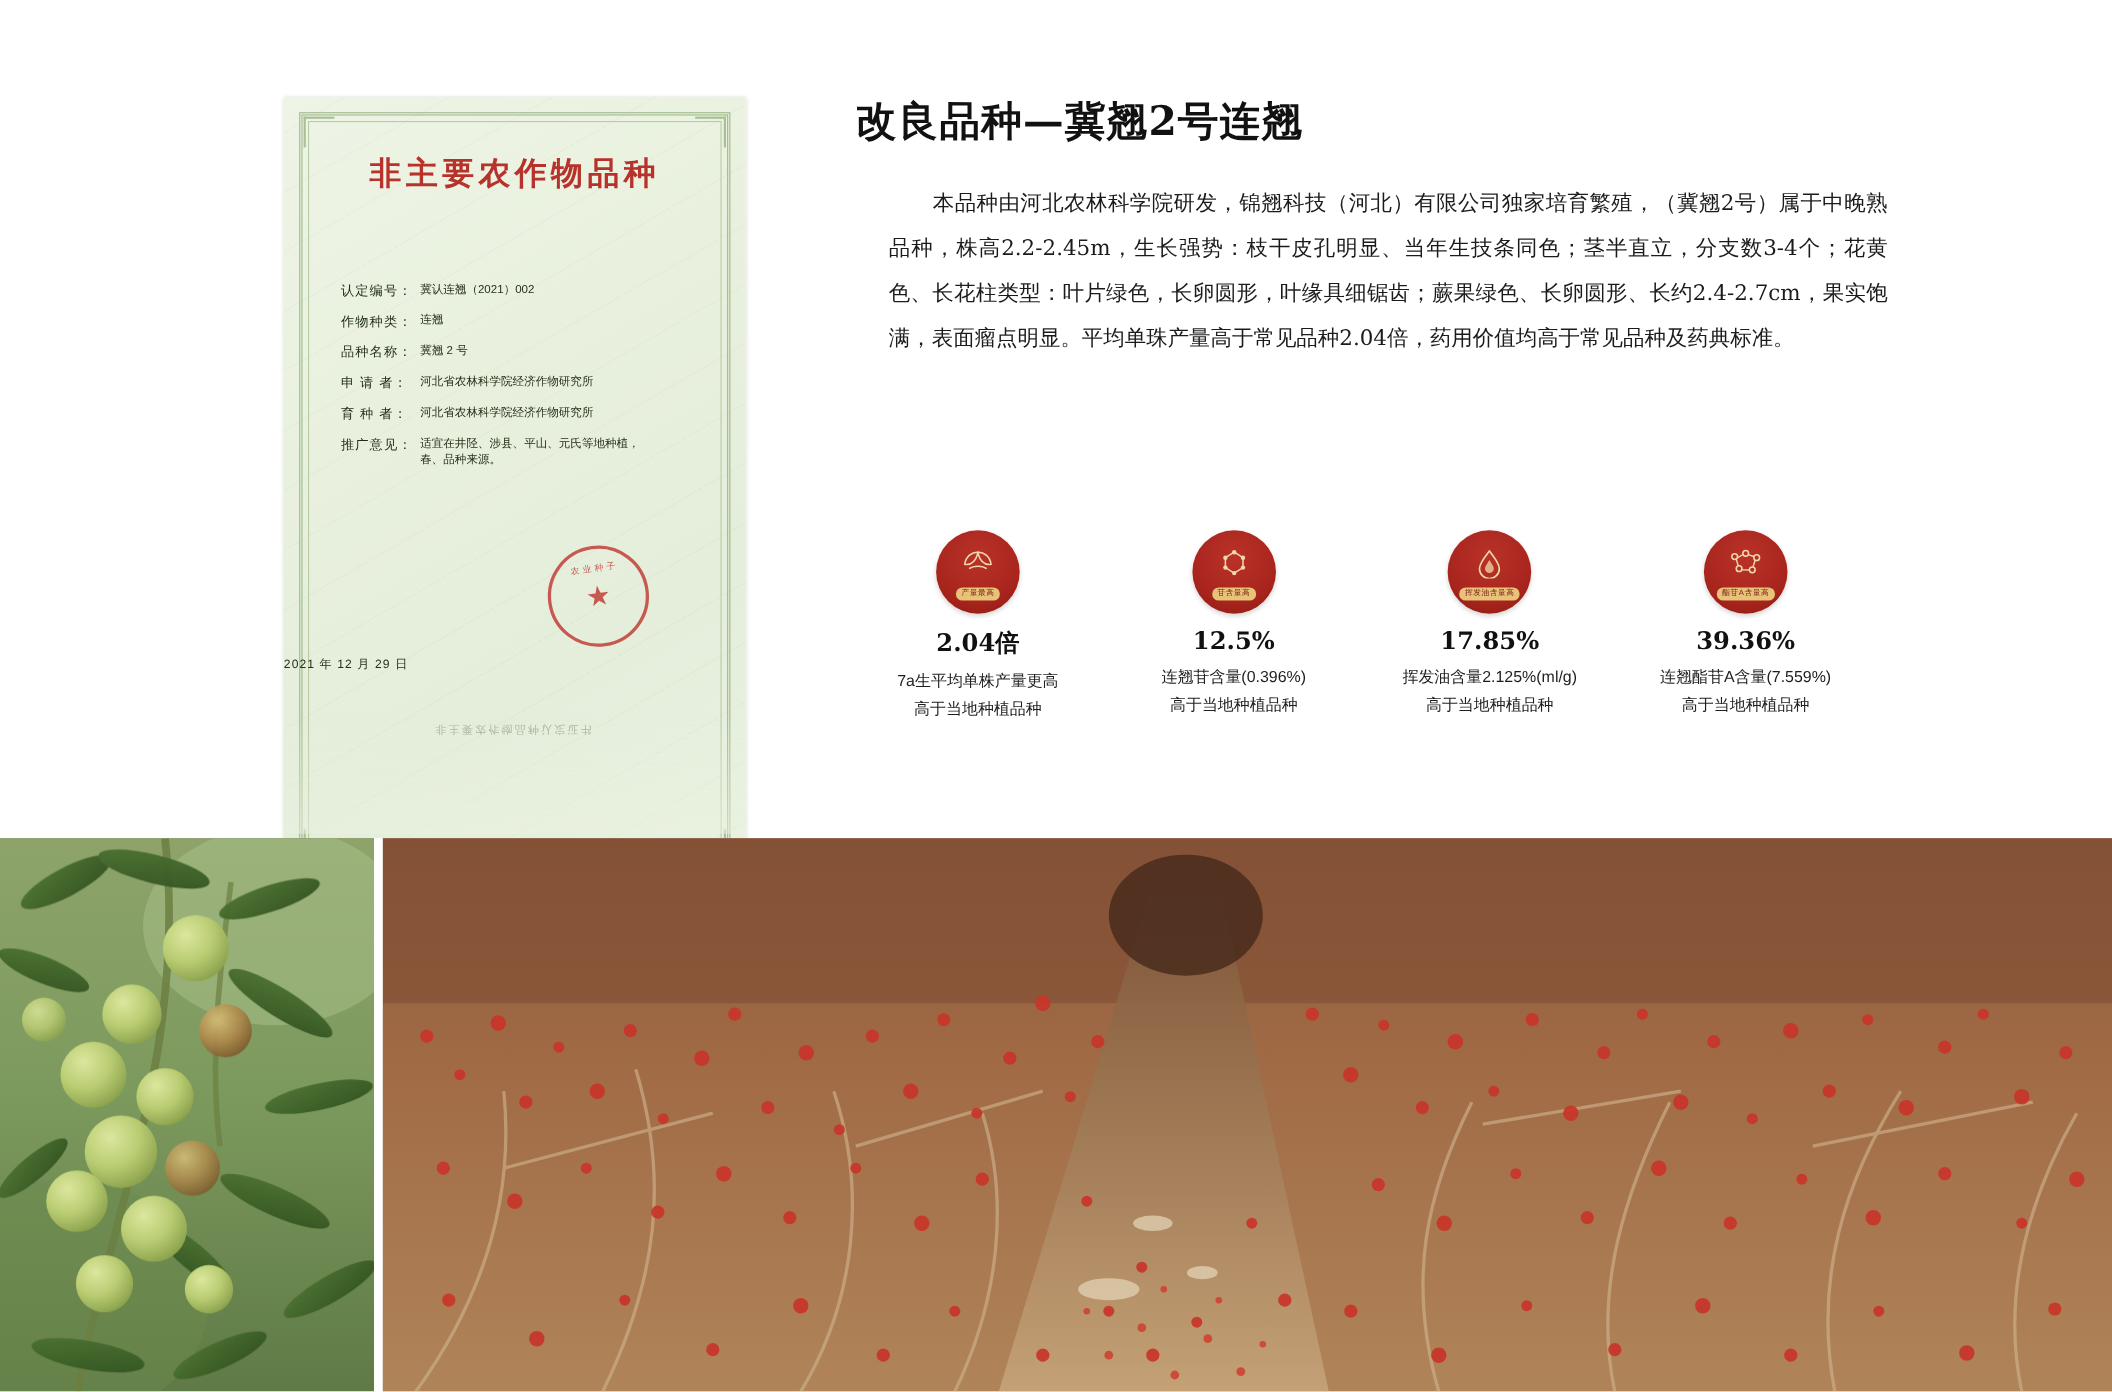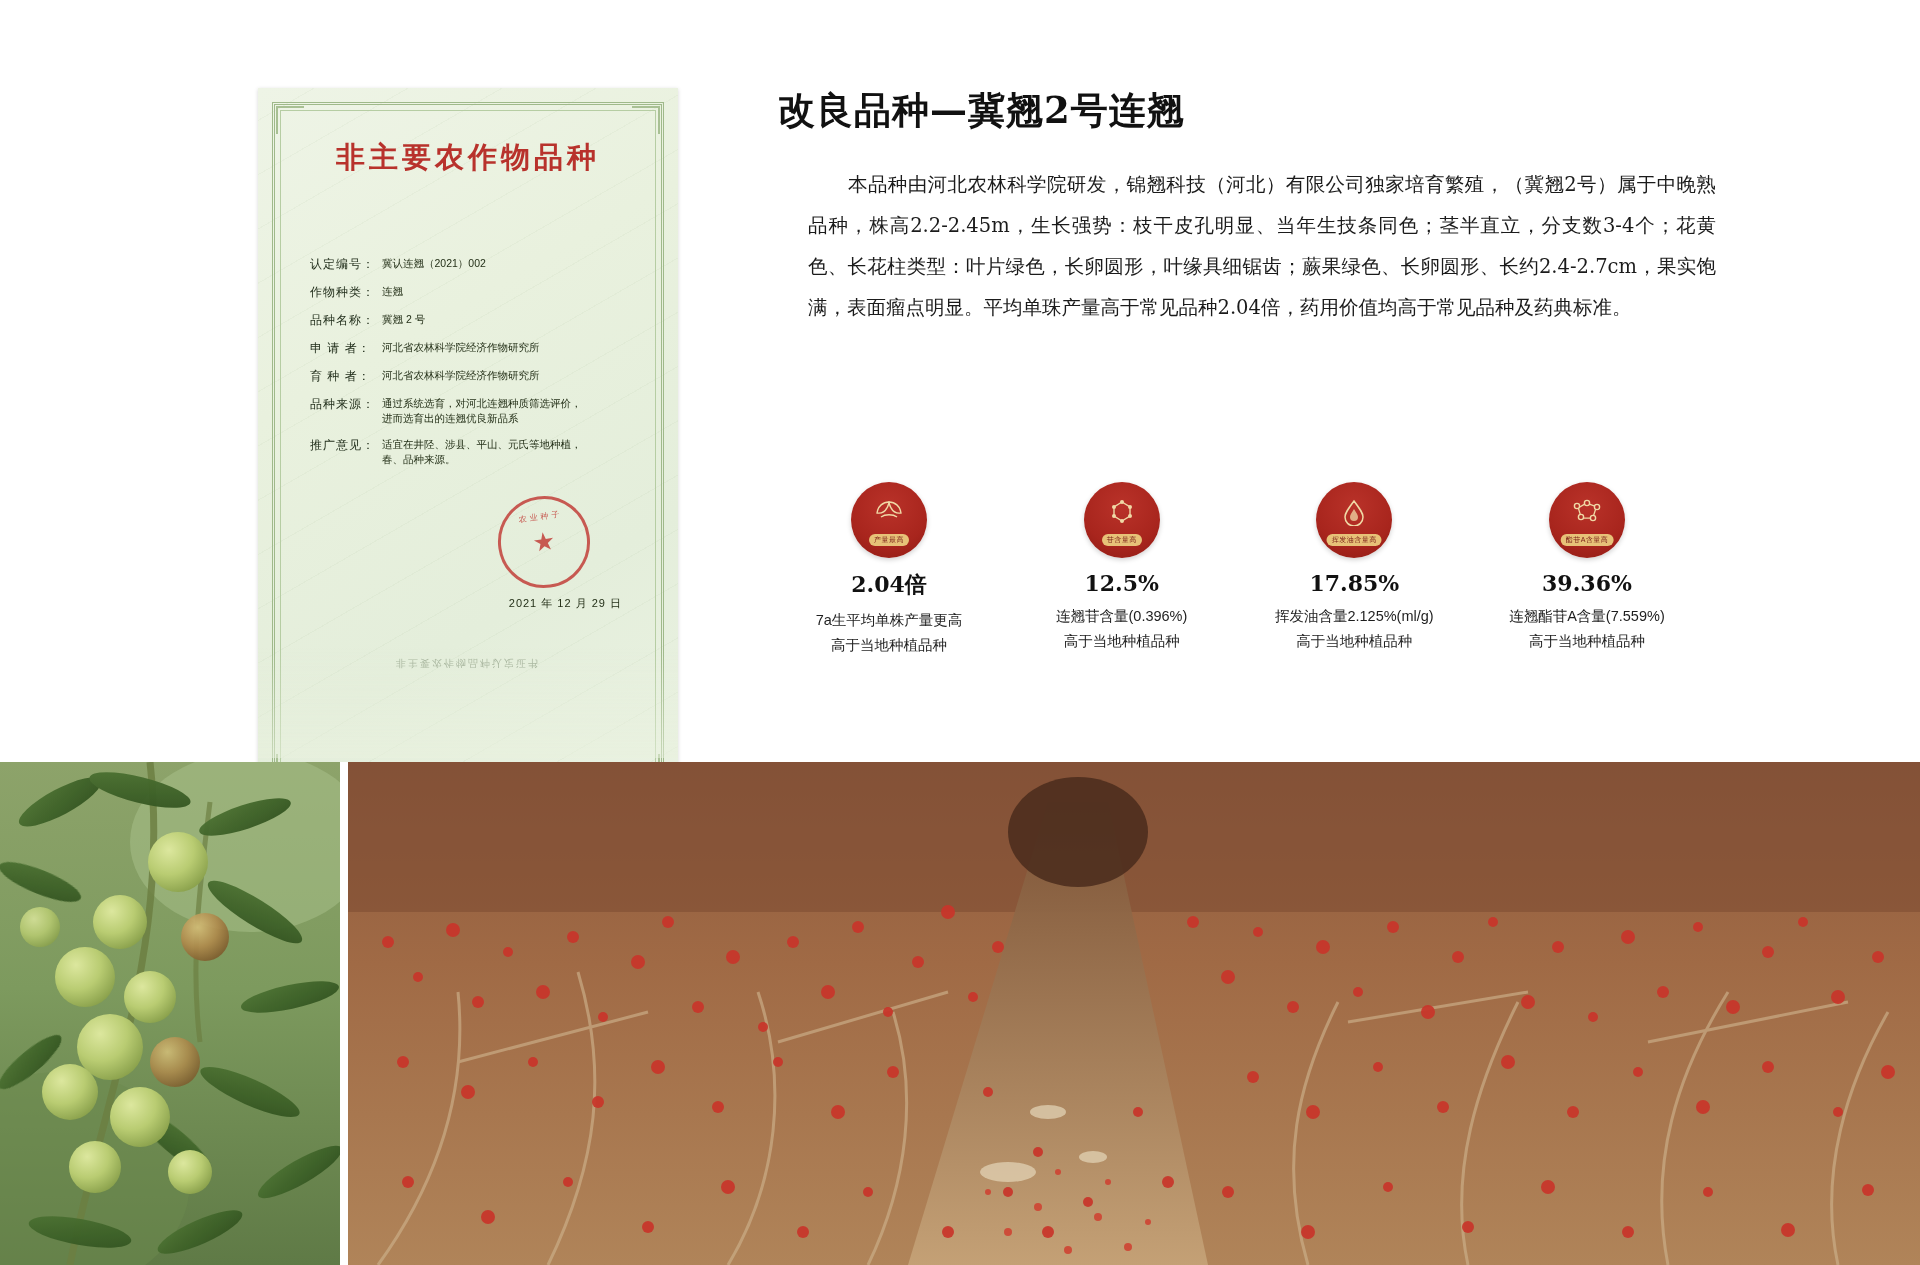--- a/index.html
+++ b/index.html
@@ -148,21 +148,20 @@
     width: 100%;
     text-align: center;
     font-size: 8px;
     letter-spacing: 3px;
     color: #c2403a;
   }
   .cert-date {
     position: absolute;
     left: 0; right: 56px;
     top: 508px;
-    text-align: right;
     font-size: 11px;
     color: #243018;
     letter-spacing: 1px;
   }
 
   .cert-reflection {
     position: absolute;
     left: 258px;
     top: 648px;
     width: 420px;
@@ -319,27 +318,20 @@
           <div class="cert-label">品种名称：</div>
           <div class="cert-value">冀翘 2 号</div>
         </div>
         <div class="cert-row">
           <div class="cert-label">申 请 者：</div>
           <div class="cert-value">河北省农林科学院经济作物研究所</div>
         </div>
         <div class="cert-row">
           <div class="cert-label">育 种 者：</div>
           <div class="cert-value">河北省农林科学院经济作物研究所</div>
-        </div>
-        <div class="cert-row">
-          <div class="cert-label">品种来源：</div>
-          <div class="cert-value">
-            <span class="l2">通过系统选育，对河北连翘种质筛选评价，</span>
-            <span class="l2">进而选育出的连翘优良新品系</span>
-          </div>
         </div>
         <div class="cert-row">
           <div class="cert-label">推广意见：</div>
           <div class="cert-value">
             <span class="l2">适宜在井陉、涉县、平山、元氏等地种植，</span>
             <span class="l2">春、品种来源。</span>
           </div>
         </div>
       </div>
 

